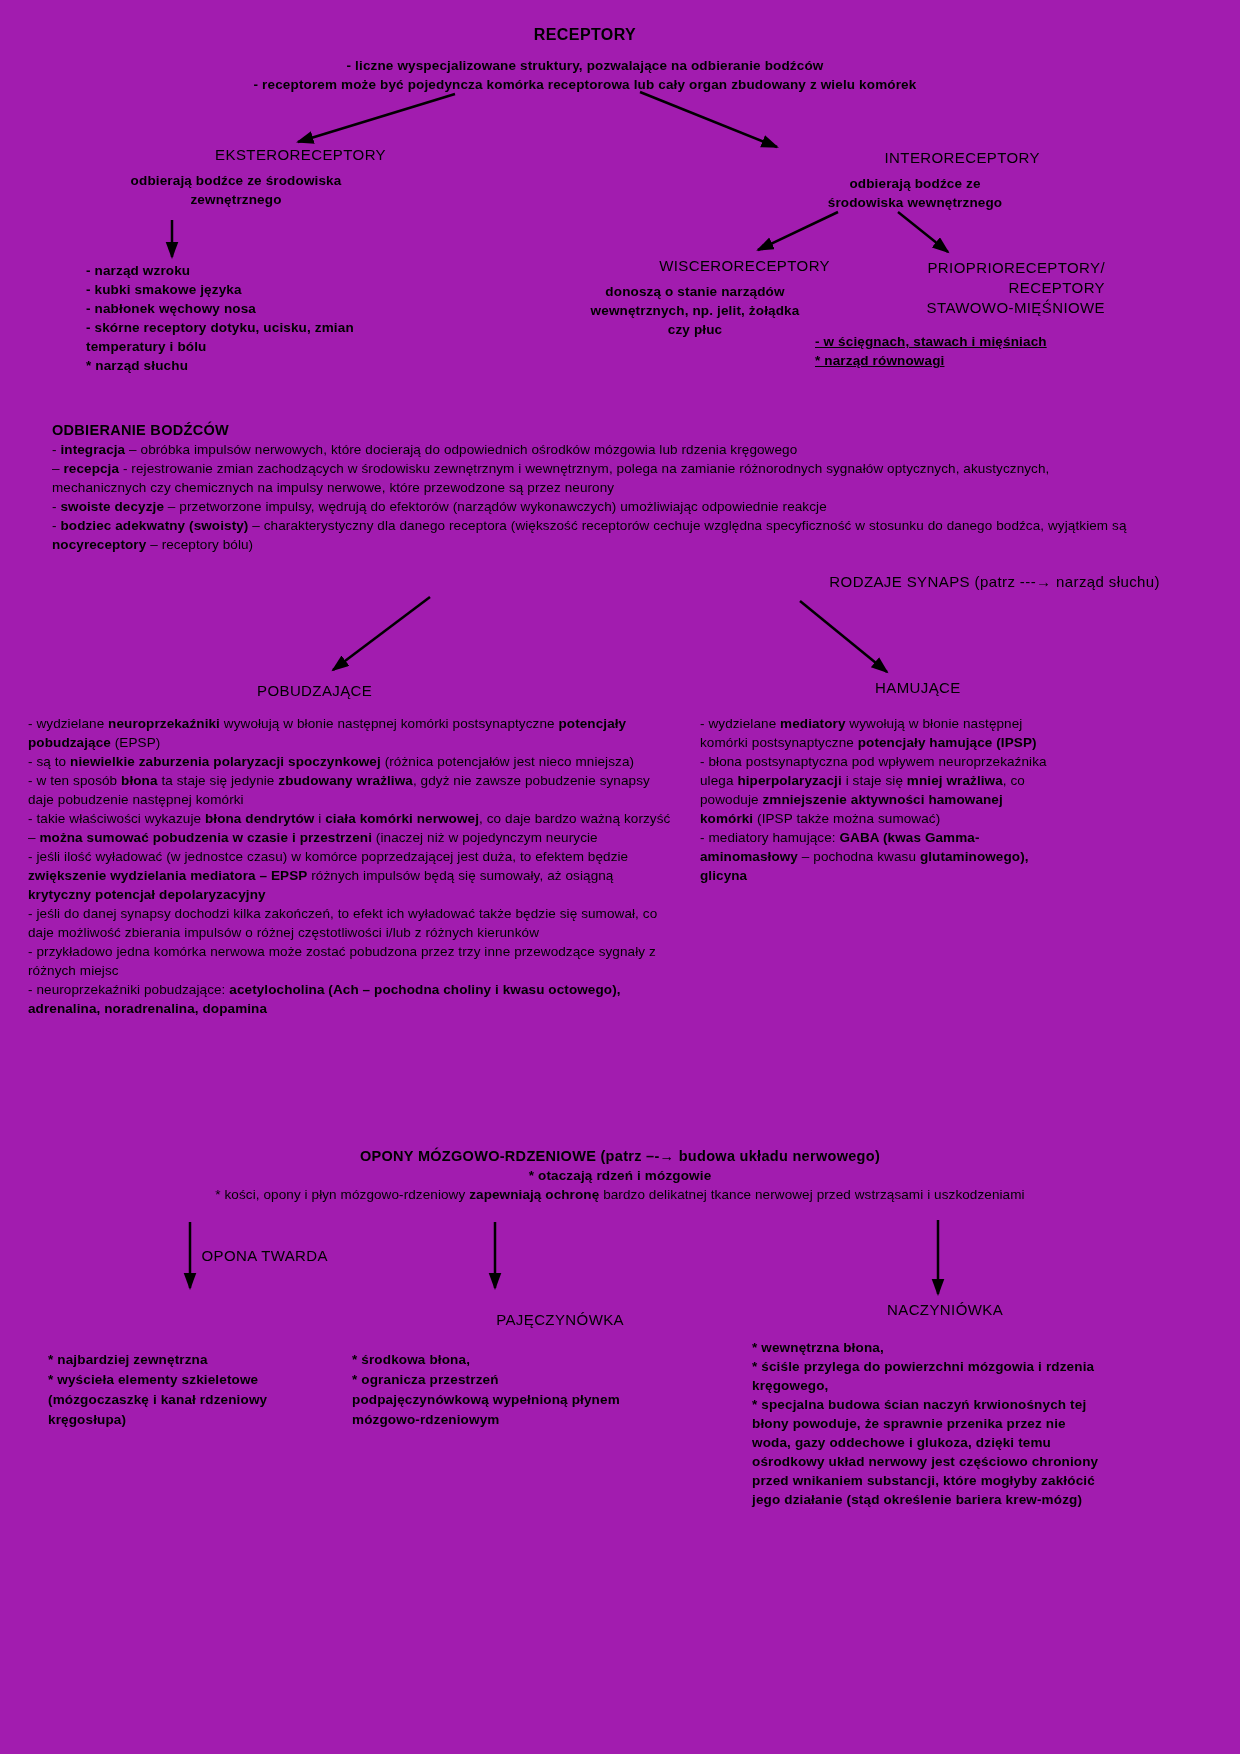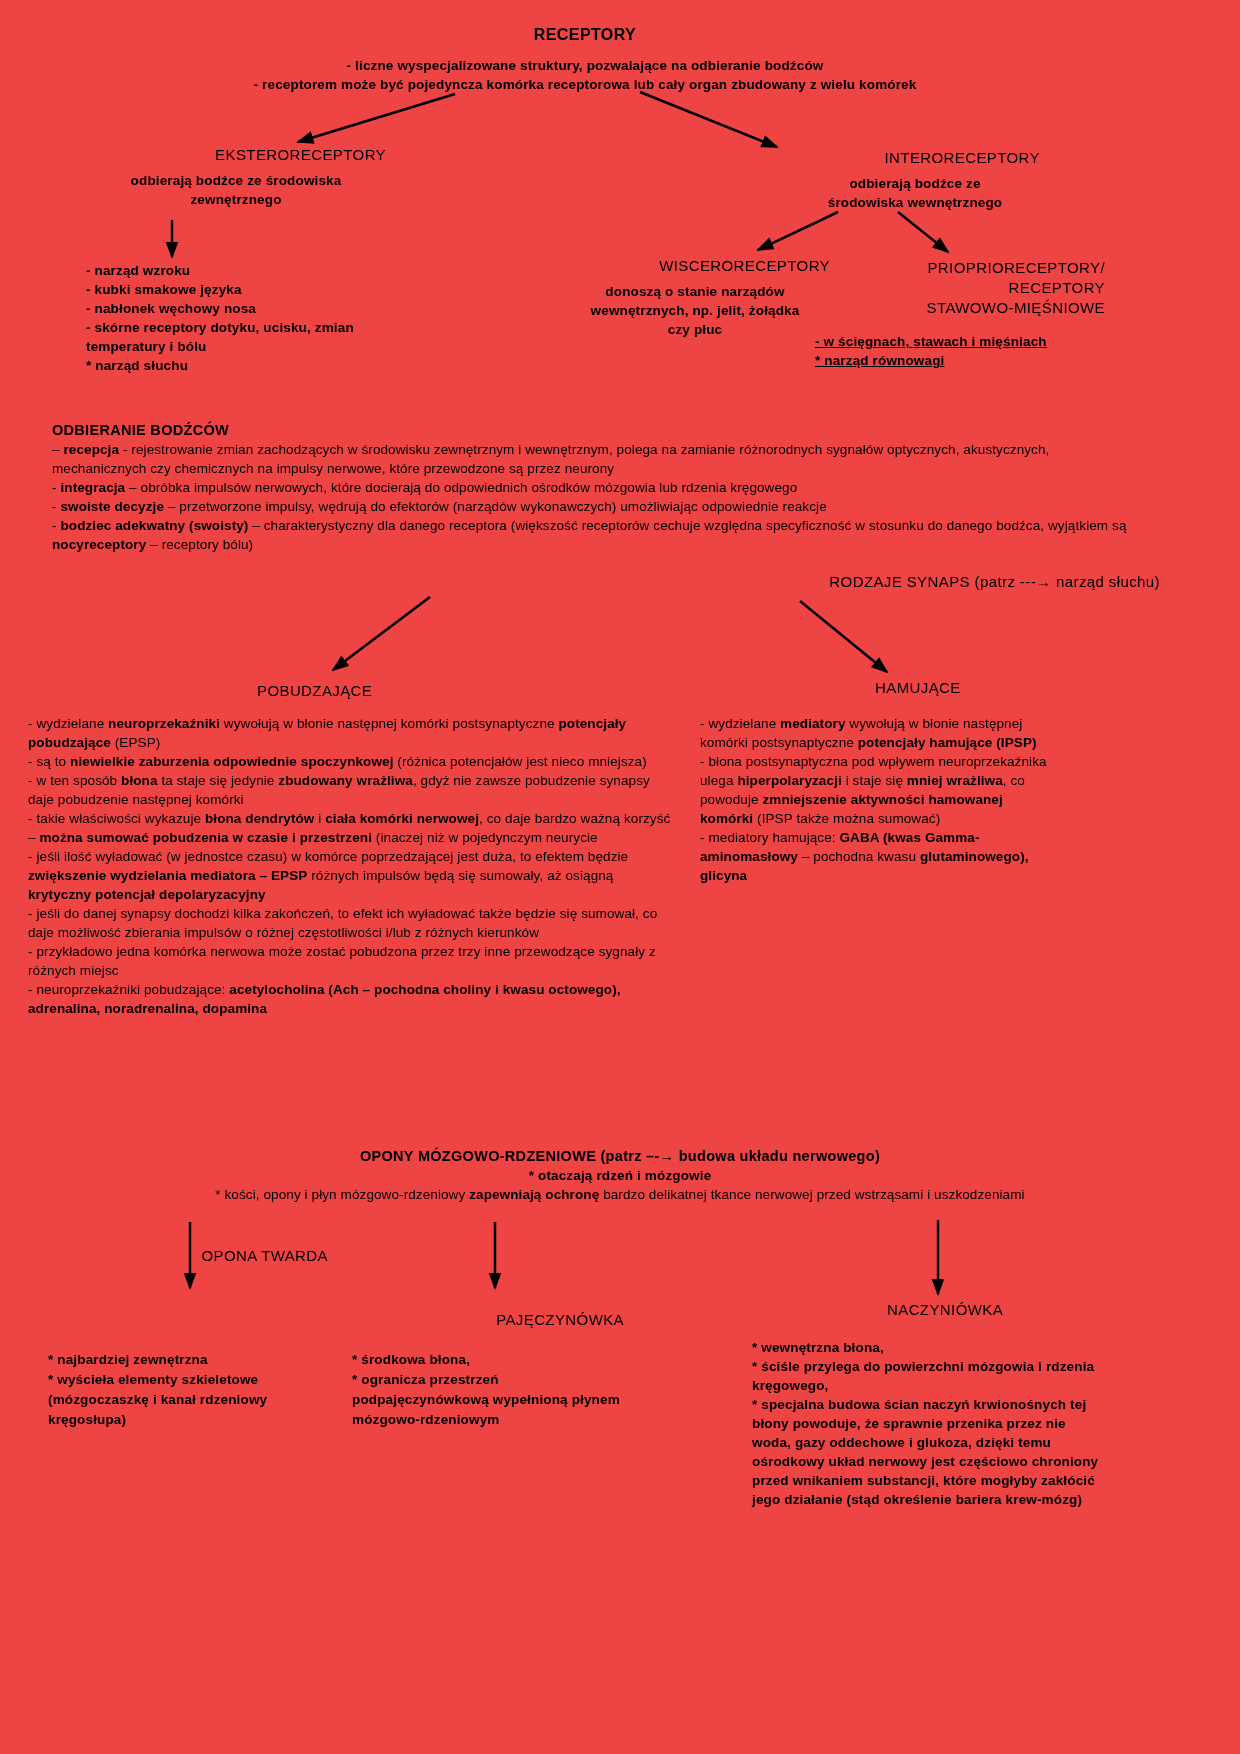--- a/index.html
+++ b/index.html
@@ -1,16 +1,16 @@
 <!DOCTYPE html>
 <html lang="pl"><head>
 <meta charset="utf-8">
 <style>
   html,body{margin:0;padding:0;background:#ffffff;}
-  .page{position:relative;width:1240px;height:1754px;background:#ef4444;color:#000;
+  .page{position:relative;width:1240px;height:1754px;background:#a21caf;color:#000;
         font-family:"Liberation Sans","DejaVu Sans",sans-serif;overflow:hidden;}
   .abs{position:absolute;}
   .center{text-align:center;}
   .pre{white-space:pre-line;}
   .h1{font-size:16px;font-weight:700;letter-spacing:.4px;}
   .h2{font-size:15px;font-weight:400;letter-spacing:.4px;line-height:20px;text-align:right;}
   .h3{font-size:14.5px;font-weight:700;letter-spacing:.3px;line-height:20px;}
   .txt{font-size:13.5px;font-weight:400;line-height:19px;letter-spacing:.1px;}
   .b-txt{font-size:13.5px;font-weight:700;line-height:19px;letter-spacing:.15px;}
   .bd{font-weight:700;}
@@ -80,35 +80,35 @@
 STAWOWO-MIĘŚNIOWE</div>
     <div class="b-txt mt14">
         <div class="ln"><span>- w ścięgnach, stawach i mięśniach</span></div>
         <div class="ln"><span>* narząd równowagi</span></div>
       </div>
   </section>
 
   <section class="abs" style="left:52px;top:420px;width:1078px">
     <div class="h3">ODBIERANIE BODŹCÓW</div>
     <div class="txt">
+        <div class="ln"><span>- </span><span class="bd">integracja</span><span> – obróbka impulsów nerwowych, które docierają do odpowiednich ośrodków mózgowia lub rdzenia kręgowego</span></div>
         <div class="ln"><span>– </span><span class="bd">recepcja</span><span> -  rejestrowanie zmian zachodzących w środowisku zewnętrznym i wewnętrznym, polega na zamianie różnorodnych sygnałów optycznych, akustycznych, mechanicznych czy chemicznych na impulsy nerwowe, które przewodzone są przez neurony</span></div>
-        <div class="ln"><span>- </span><span class="bd">integracja</span><span> – obróbka impulsów nerwowych, które docierają do odpowiednich ośrodków mózgowia lub rdzenia kręgowego</span></div>
         <div class="ln"><span>- </span><span class="bd">swoiste decyzje</span><span> – przetworzone impulsy, wędrują do efektorów (narządów wykonawczych) umożliwiając odpowiednie reakcje</span></div>
         <div class="ln"><span>- </span><span class="bd">bodziec adekwatny (swoisty)</span><span> – charakterystyczny dla danego receptora (większość receptorów cechuje względna specyficzność w stosunku do danego bodźca, wyjątkiem są </span><span class="bd">nocyreceptory</span><span> – receptory bólu)</span></div>
       </div>
   </section>
 
   <div class="abs h2 center" style="left:0;top:572px;width:1160px">RODZAJE SYNAPS (patrz ---→ narząd słuchu)</div>
 
   <div class="abs h2" style="left:257px;top:681px">POBUDZAJĄCE</div>
   <div class="abs h2" style="left:875px;top:678px">HAMUJĄCE</div>
 
   <div class="abs txt" style="left:28px;top:714px;width:648px">
       <div class="ln"><span>- wydzielane </span><span class="bd">neuroprzekaźniki</span><span> wywołują w błonie następnej komórki postsynaptyczne </span><span class="bd">potencjały pobudzające</span><span> (EPSP)</span></div>
-      <div class="ln"><span>- są to </span><span class="bd">niewielkie zaburzenia odpowiednie spoczynkowej</span><span> (różnica potencjałów jest nieco mniejsza)</span></div>
+      <div class="ln"><span>- są to </span><span class="bd">niewielkie zaburzenia polaryzacji spoczynkowej</span><span> (różnica potencjałów jest nieco mniejsza)</span></div>
       <div class="ln"><span>- w ten sposób </span><span class="bd">błona</span><span> ta staje się jedynie </span><span class="bd">zbudowany wrażliwa</span><span>, gdyż nie zawsze pobudzenie synapsy daje pobudzenie następnej komórki</span></div>
       <div class="ln"><span>- takie właściwości wykazuje </span><span class="bd">błona dendrytów</span><span> i </span><span class="bd">ciała komórki nerwowej</span><span>, co daje bardzo ważną korzyść – </span><span class="bd">można sumować pobudzenia w czasie i przestrzeni</span><span> (inaczej niż w pojedynczym neurycie</span></div>
       <div class="ln"><span>- jeśli ilość wyładować (w jednostce czasu) w komórce poprzedzającej jest duża, to efektem będzie </span><span class="bd">zwiększenie wydzielania mediatora – EPSP</span><span> różnych impulsów będą się sumowały, aż osiągną </span><span class="bd">krytyczny potencjał depolaryzacyjny</span></div>
       <div class="ln"><span>- jeśli do danej synapsy dochodzi kilka zakończeń, to efekt ich wyładować także będzie się sumował, co daje możliwość zbierania impulsów o różnej częstotliwości i/lub z różnych kierunków</span></div>
       <div class="ln"><span>- przykładowo jedna komórka nerwowa może zostać pobudzona przez trzy inne przewodzące sygnały z różnych miejsc</span></div>
       <div class="ln"><span>- neuroprzekaźniki pobudzające: </span><span class="bd">acetylocholina (Ach – pochodna choliny i kwasu octowego), adrenalina, noradrenalina, dopamina</span></div>
     </div>
   <div class="abs txt" style="left:700px;top:714px;width:348px">
       <div class="ln"><span>- wydzielane </span><span class="bd">mediatory</span><span> wywołują w błonie następnej komórki postsynaptyczne </span><span class="bd">potencjały hamujące (IPSP)</span></div>
       <div class="ln"><span>- błona postsynaptyczna pod wpływem neuroprzekaźnika ulega </span><span class="bd">hiperpolaryzacji</span><span> i staje się </span><span class="bd">mniej wrażliwa</span><span>, co powoduje </span><span class="bd">zmniejszenie aktywności hamowanej komórki</span><span> (IPSP także można sumować)</span></div>

